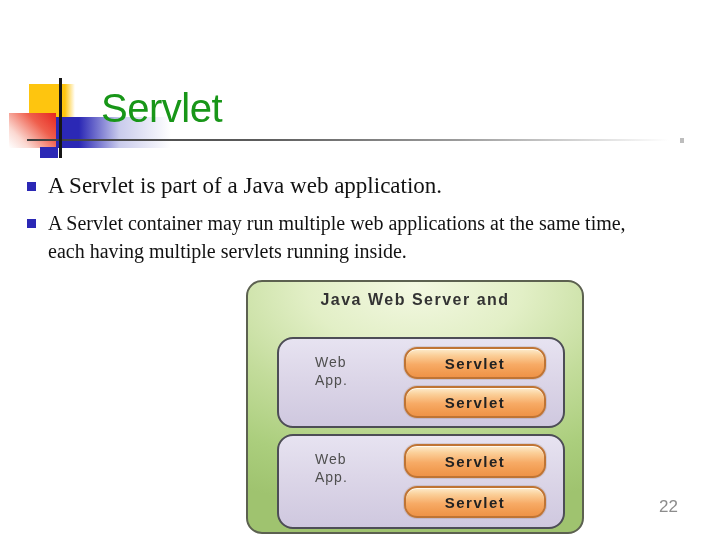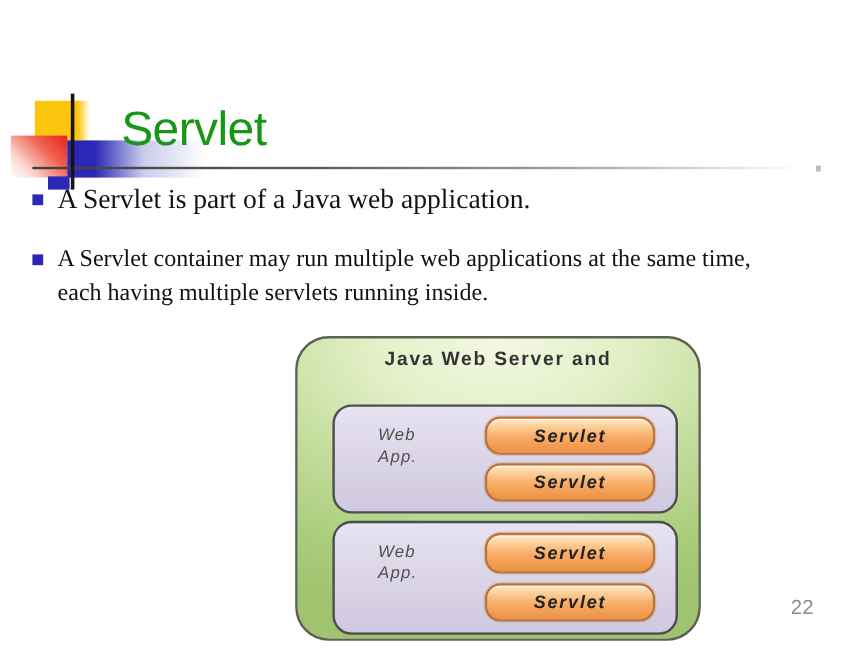--- a/index.html
+++ b/index.html
@@ -33,50 +33,49 @@
   .rule-speck{
     position:absolute;left:680px;top:138px;width:4px;height:5px;background:#9a9a9a;opacity:.65;z-index:5;
   }
   
   .page-title{
     position:absolute;left:101px;top:88px;font-size:40px;line-height:1;
     letter-spacing:-0.5px;color:#189618;font-weight:400;z-index:4;
   }
   
   .bullets{position:absolute;left:27px;top:0;width:670px;}
-  .bullet{position:absolute;left:0;}
+  .bullet{position:absolute;left:0;margin-top:20px;}
   .bullet .marker{
     position:absolute;left:0;width:9px;height:9px;background:#2b28b5;display:block;
   }
   .bullet .btext{
     display:block;margin-left:21px;color:#121212;
     font-family:"Liberation Serif","DejaVu Serif",serif;
   }
   .bullet-1{top:152px;}
   .bullet-1 .marker{top:10px;}
   .bullet-1 .btext{font-size:23px;line-height:28px;width:640px;}
-  .bullet-2{top:202px;}
+  .bullet-2{top:189px;}
   .bullet-2 .marker{top:10px;}
   .bullet-2 .btext{font-size:20px;line-height:28px;width:595px;}
   
   .server-box{
     position:absolute;left:246px;top:280px;width:338px;height:254px;
-    box-sizing:border-box;border:2px solid #5c6150;border-radius:28px;
+    box-sizing:border-box;border:2px solid #5c6150;border-radius:16px;
     background:radial-gradient(115% 90% at 50% 2%,#f3f8e2 0%,#e2efc6 28%,#c3dc9b 55%,#abce7d 80%,#9fc36f 100%);
   }
   .server-title{
     position:absolute;left:0;top:7px;width:100%;text-align:center;
     font-size:16px;font-weight:bold;letter-spacing:1.5px;color:#333333;line-height:1.35;
   }
   .server-title span{display:block;}
   .webapp-box{
     position:absolute;left:29px;width:288px;box-sizing:border-box;
     border:2px solid #4d4d56;border-radius:16px;
     background:linear-gradient(180deg,#e7e3f1 0%,#dcd6e8 45%,#cfc8df 100%);
-    font-style:italic;
   }
   .webapp-1{top:55px;height:91px;}
   .webapp-2{top:152px;height:95px;}
   .webapp-label{
     position:absolute;left:36px;top:14px;width:50px;
     font-size:14px;letter-spacing:1px;line-height:1.3;color:#4f4f4f;
   }
   .servlet-pill{
     position:absolute;left:125px;width:142px;height:32px;box-sizing:border-box;
     border:2px solid #bf7434;border-radius:13px;

